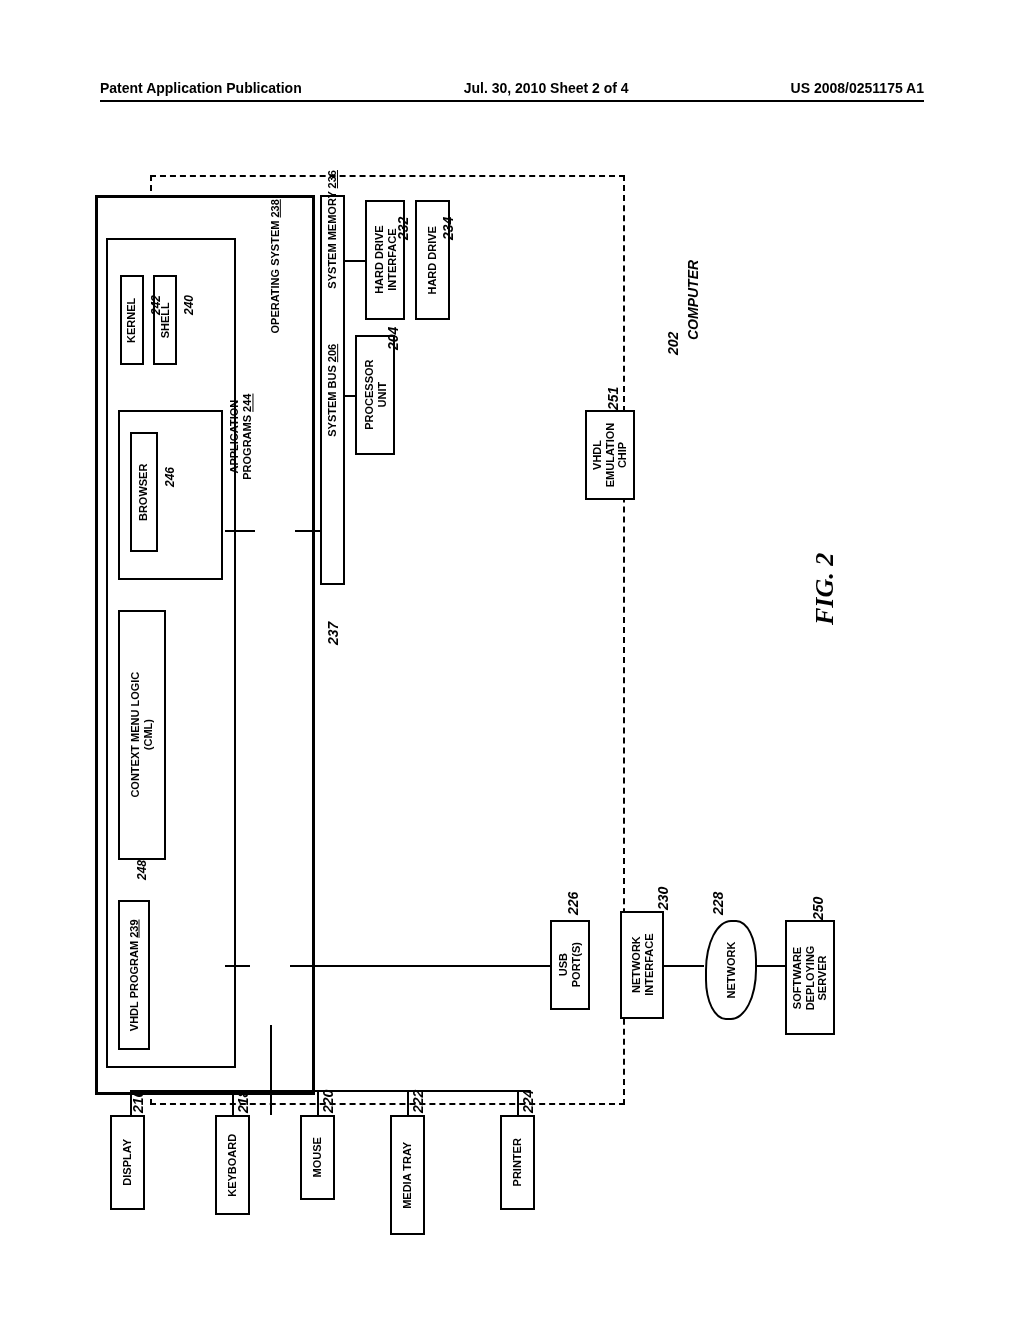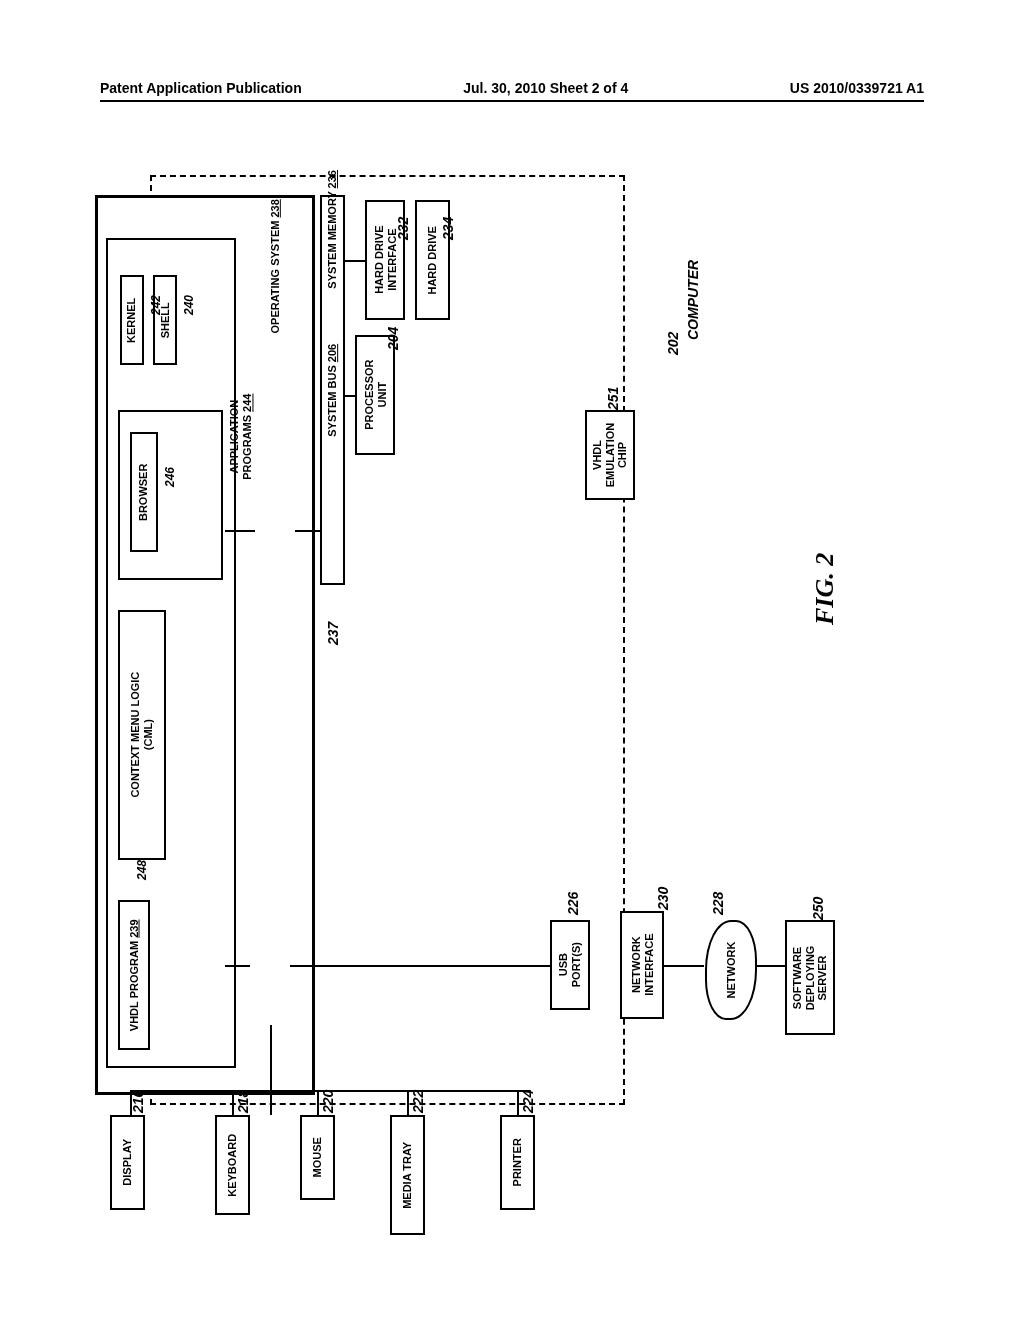--- a/index.html
+++ b/index.html
@@ -93,21 +93,21 @@
     font-weight: bold;
   }
   .under { text-decoration: underline; }
 </style>
 </head>
 <body>
 
 <div class="page-header">
   <span>Patent Application Publication</span>
   <span>Jul. 30, 2010  Sheet 2 of 4</span>
-  <span>US 2010/0339721 A1</span>
+  <span>US 2008/0251175 A1</span>
 </div>
 <div class="header-line"></div>
 
 <div class="fig-label">FIG. 2</div>
 
 <div class="diagram-area">
 
   <div class="box dashed-border" style="left:0; top:0; width:475px; height:930px; border-width:2px; background:transparent;"></div>
 
   <span class="ref-label" style="left:535px; top:165px;">COMPUTER</span>

